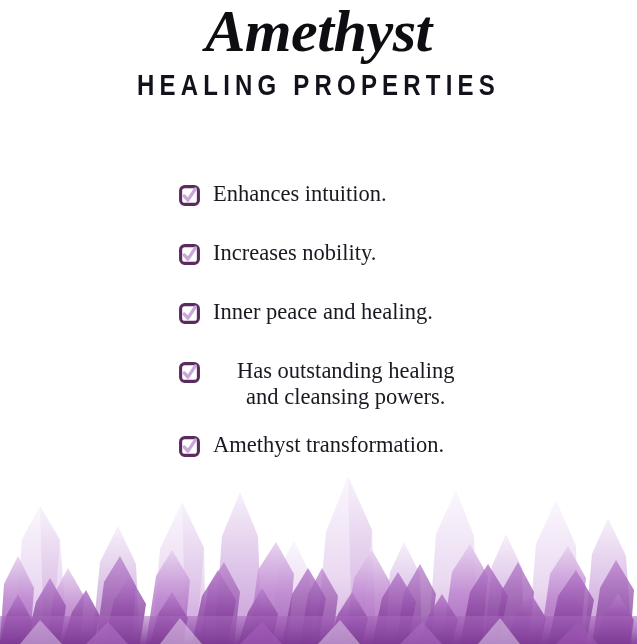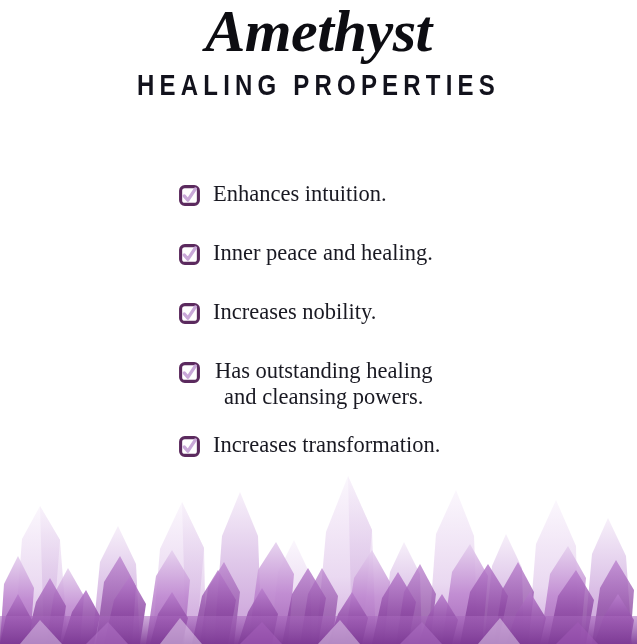--- a/index.html
+++ b/index.html
@@ -84,20 +84,21 @@
     font-family: "Liberation Serif", "DejaVu Serif", serif;
     font-size: 22.5px;
     line-height: 26px;
     color: #191922;
     white-space: pre-line;
     padding-top: 0px;
   }
   .item-text.centered {
     text-align: center;
     padding-left: 2px;
+    margin-left: 22px;
   }
 
   
   .crystals {
     position: absolute;
     left: 0;
     bottom: 0;
     width: 637px;
     height: 200px;
   }
@@ -129,52 +130,52 @@
       <span class="item-text">Enhances intuition.</span>
     </div>
 
     <div class="list-item">
       <span class="checkbox">
         <svg viewBox="0 0 21 21" xmlns="http://www.w3.org/2000/svg">
           <rect x="1.6" y="1.6" width="17.8" height="17.8" rx="4.2" ry="4.2" fill="none" stroke="#5b2a5e" stroke-width="3.1"></rect>
           <path d="M5.2 10.9 L8.9 15.2 L16.4 3.9" fill="none" stroke="#c9a8d8" stroke-width="3.3" stroke-linecap="round" stroke-linejoin="round"></path>
         </svg>
       </span>
+      <span class="item-text">Increases nobility.</span>
+    </div>
+
+    <div class="list-item">
+      <span class="checkbox">
+        <svg viewBox="0 0 21 21" xmlns="http://www.w3.org/2000/svg">
+          <rect x="1.6" y="1.6" width="17.8" height="17.8" rx="4.2" ry="4.2" fill="none" stroke="#5b2a5e" stroke-width="3.1"></rect>
+          <path d="M5.2 10.9 L8.9 15.2 L16.4 3.9" fill="none" stroke="#c9a8d8" stroke-width="3.3" stroke-linecap="round" stroke-linejoin="round"></path>
+        </svg>
+      </span>
       <span class="item-text">Inner peace and healing.</span>
-    </div>
-
-    <div class="list-item">
-      <span class="checkbox">
-        <svg viewBox="0 0 21 21" xmlns="http://www.w3.org/2000/svg">
-          <rect x="1.6" y="1.6" width="17.8" height="17.8" rx="4.2" ry="4.2" fill="none" stroke="#5b2a5e" stroke-width="3.1"></rect>
-          <path d="M5.2 10.9 L8.9 15.2 L16.4 3.9" fill="none" stroke="#c9a8d8" stroke-width="3.3" stroke-linecap="round" stroke-linejoin="round"></path>
-        </svg>
-      </span>
-      <span class="item-text">Increases nobility.</span>
     </div>
 
     <div class="list-item tight">
       <span class="checkbox">
         <svg viewBox="0 0 21 21" xmlns="http://www.w3.org/2000/svg">
           <rect x="1.6" y="1.6" width="17.8" height="17.8" rx="4.2" ry="4.2" fill="none" stroke="#5b2a5e" stroke-width="3.1"></rect>
           <path d="M5.2 10.9 L8.9 15.2 L16.4 3.9" fill="none" stroke="#c9a8d8" stroke-width="3.3" stroke-linecap="round" stroke-linejoin="round"></path>
         </svg>
       </span>
       <span class="item-text centered">Has outstanding healing
 and cleansing powers.</span>
     </div>
 
     <div class="list-item">
       <span class="checkbox">
         <svg viewBox="0 0 21 21" xmlns="http://www.w3.org/2000/svg">
           <rect x="1.6" y="1.6" width="17.8" height="17.8" rx="4.2" ry="4.2" fill="none" stroke="#5b2a5e" stroke-width="3.1"></rect>
           <path d="M5.2 10.9 L8.9 15.2 L16.4 3.9" fill="none" stroke="#c9a8d8" stroke-width="3.3" stroke-linecap="round" stroke-linejoin="round"></path>
         </svg>
       </span>
-      <span class="item-text">Increases transformation.</span>
+      <span class="item-text">Amethyst transformation.</span>
     </div>
 
   </div>
 
   <div class="crystals">
     <svg viewBox="0 0 637 200" xmlns="http://www.w3.org/2000/svg" preserveAspectRatio="none">
       <defs>
         <linearGradient id="gLight" x1="0" y1="0" x2="0" y2="1">
           <stop offset="0%" stop-color="#f7f0fa"></stop>
           <stop offset="45%" stop-color="#e0c9ea"></stop>

